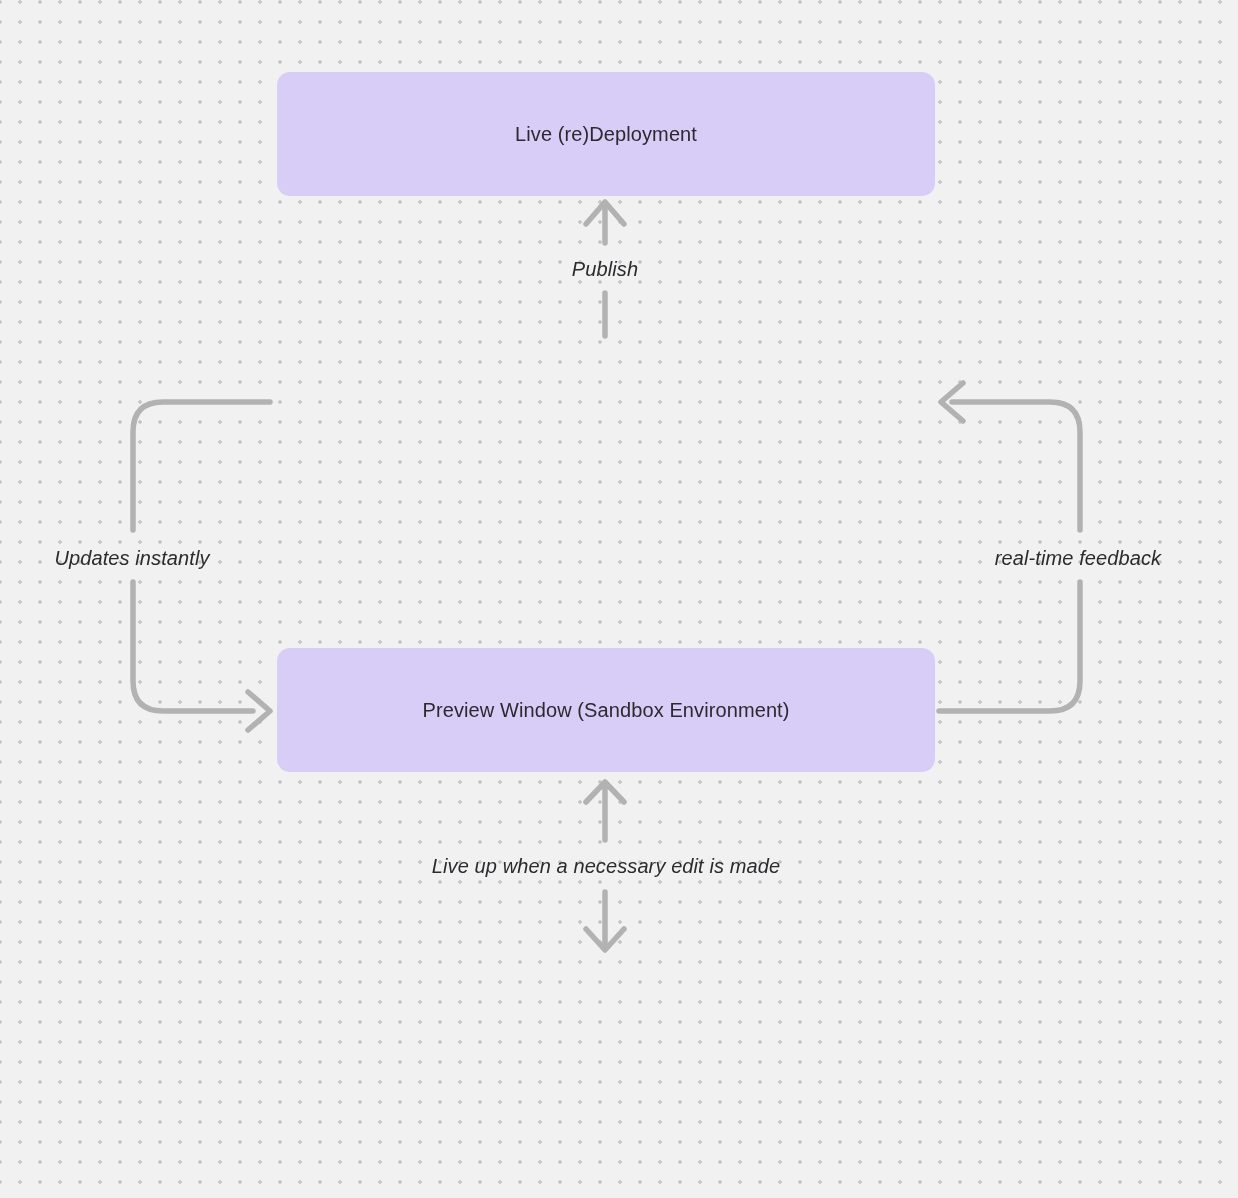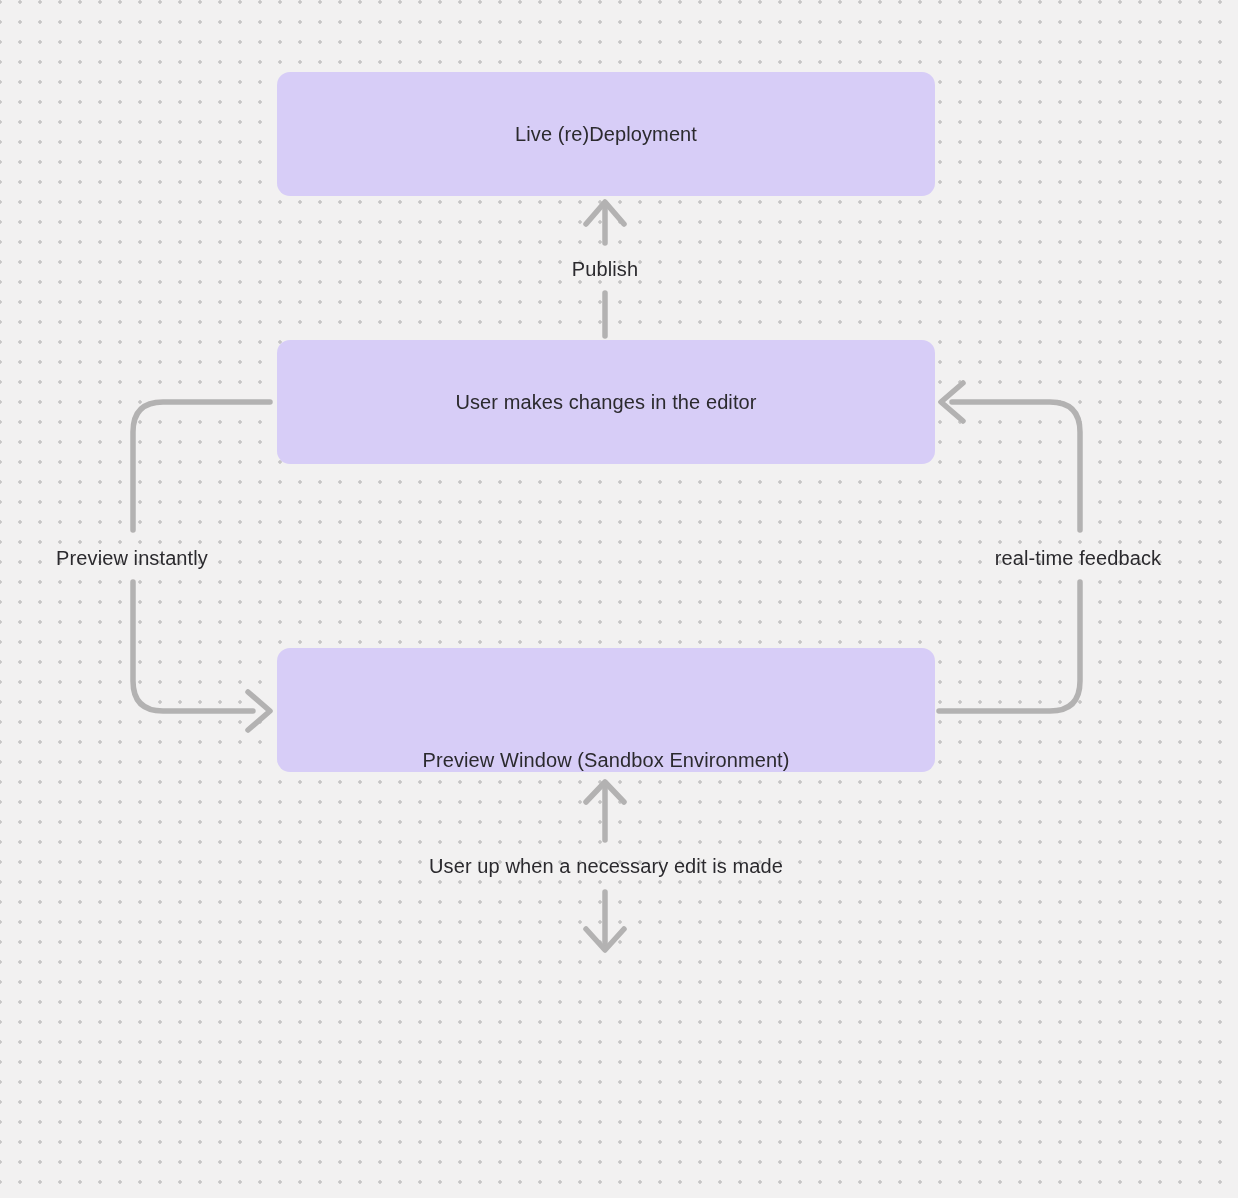--- a/index.html
+++ b/index.html
@@ -41,29 +41,30 @@
     background:var(--node-fill);
     border-radius:13px;
     display:flex;align-items:center;justify-content:center;
     color:var(--text);
     font-size:20px;
     line-height:1.2;
     letter-spacing:0.1px;
   }
   .node--live{top:72px;}
   .node--editor{top:340px;}
-  .node--preview{top:648px;align-items:flex-end;}
+  .node--preview{top:648px;}
   .node--dev{top:958px;}
   .edge-label{
     position:absolute;
     transform:translate(-50%,-50%);
     color:var(--text);
     font-size:20px;
     white-space:nowrap;
     letter-spacing:0.1px;
+    font-style:italic;
   }
   .edge-label--publish{left:605px;top:269px;}
   .edge-label--updates{left:132px;top:558px;}
   .edge-label--feedback{left:1078px;top:558px;text-align:center;}
   .edge-label--spun{left:606px;top:866px;}
 </style>
 </head>
 <body>
 
 <div class="canvas">
@@ -85,27 +86,24 @@
     <path d="M 605 785 L 605 840"></path>
     <path d="M 586 802 L 605 782 L 624 802"></path>
     <path d="M 605 892 L 605 947"></path>
     <path d="M 586 929 L 605 950 L 624 929"></path>
   </svg>
 
   <div class="node node--live">
     <span>Live (re)Deployment</span>
   </div>
 
-  <div class="node node--editor">
-    <span>User makes changes in the editor</span>
-  </div>
 
   <div class="node node--preview">
     <span>Preview Window (Sandbox Environment)</span>
   </div>
 
 
   <div class="edge-label edge-label--publish">Publish</div>
-  <div class="edge-label edge-label--updates">Preview instantly</div>
+  <div class="edge-label edge-label--updates">Updates instantly</div>
   <div class="edge-label edge-label--feedback">real-time feedback</div>
-  <div class="edge-label edge-label--spun">User up when a necessary edit is made</div>
+  <div class="edge-label edge-label--spun">Live up when a necessary edit is made</div>
 
 </div>
 
 </body></html>

